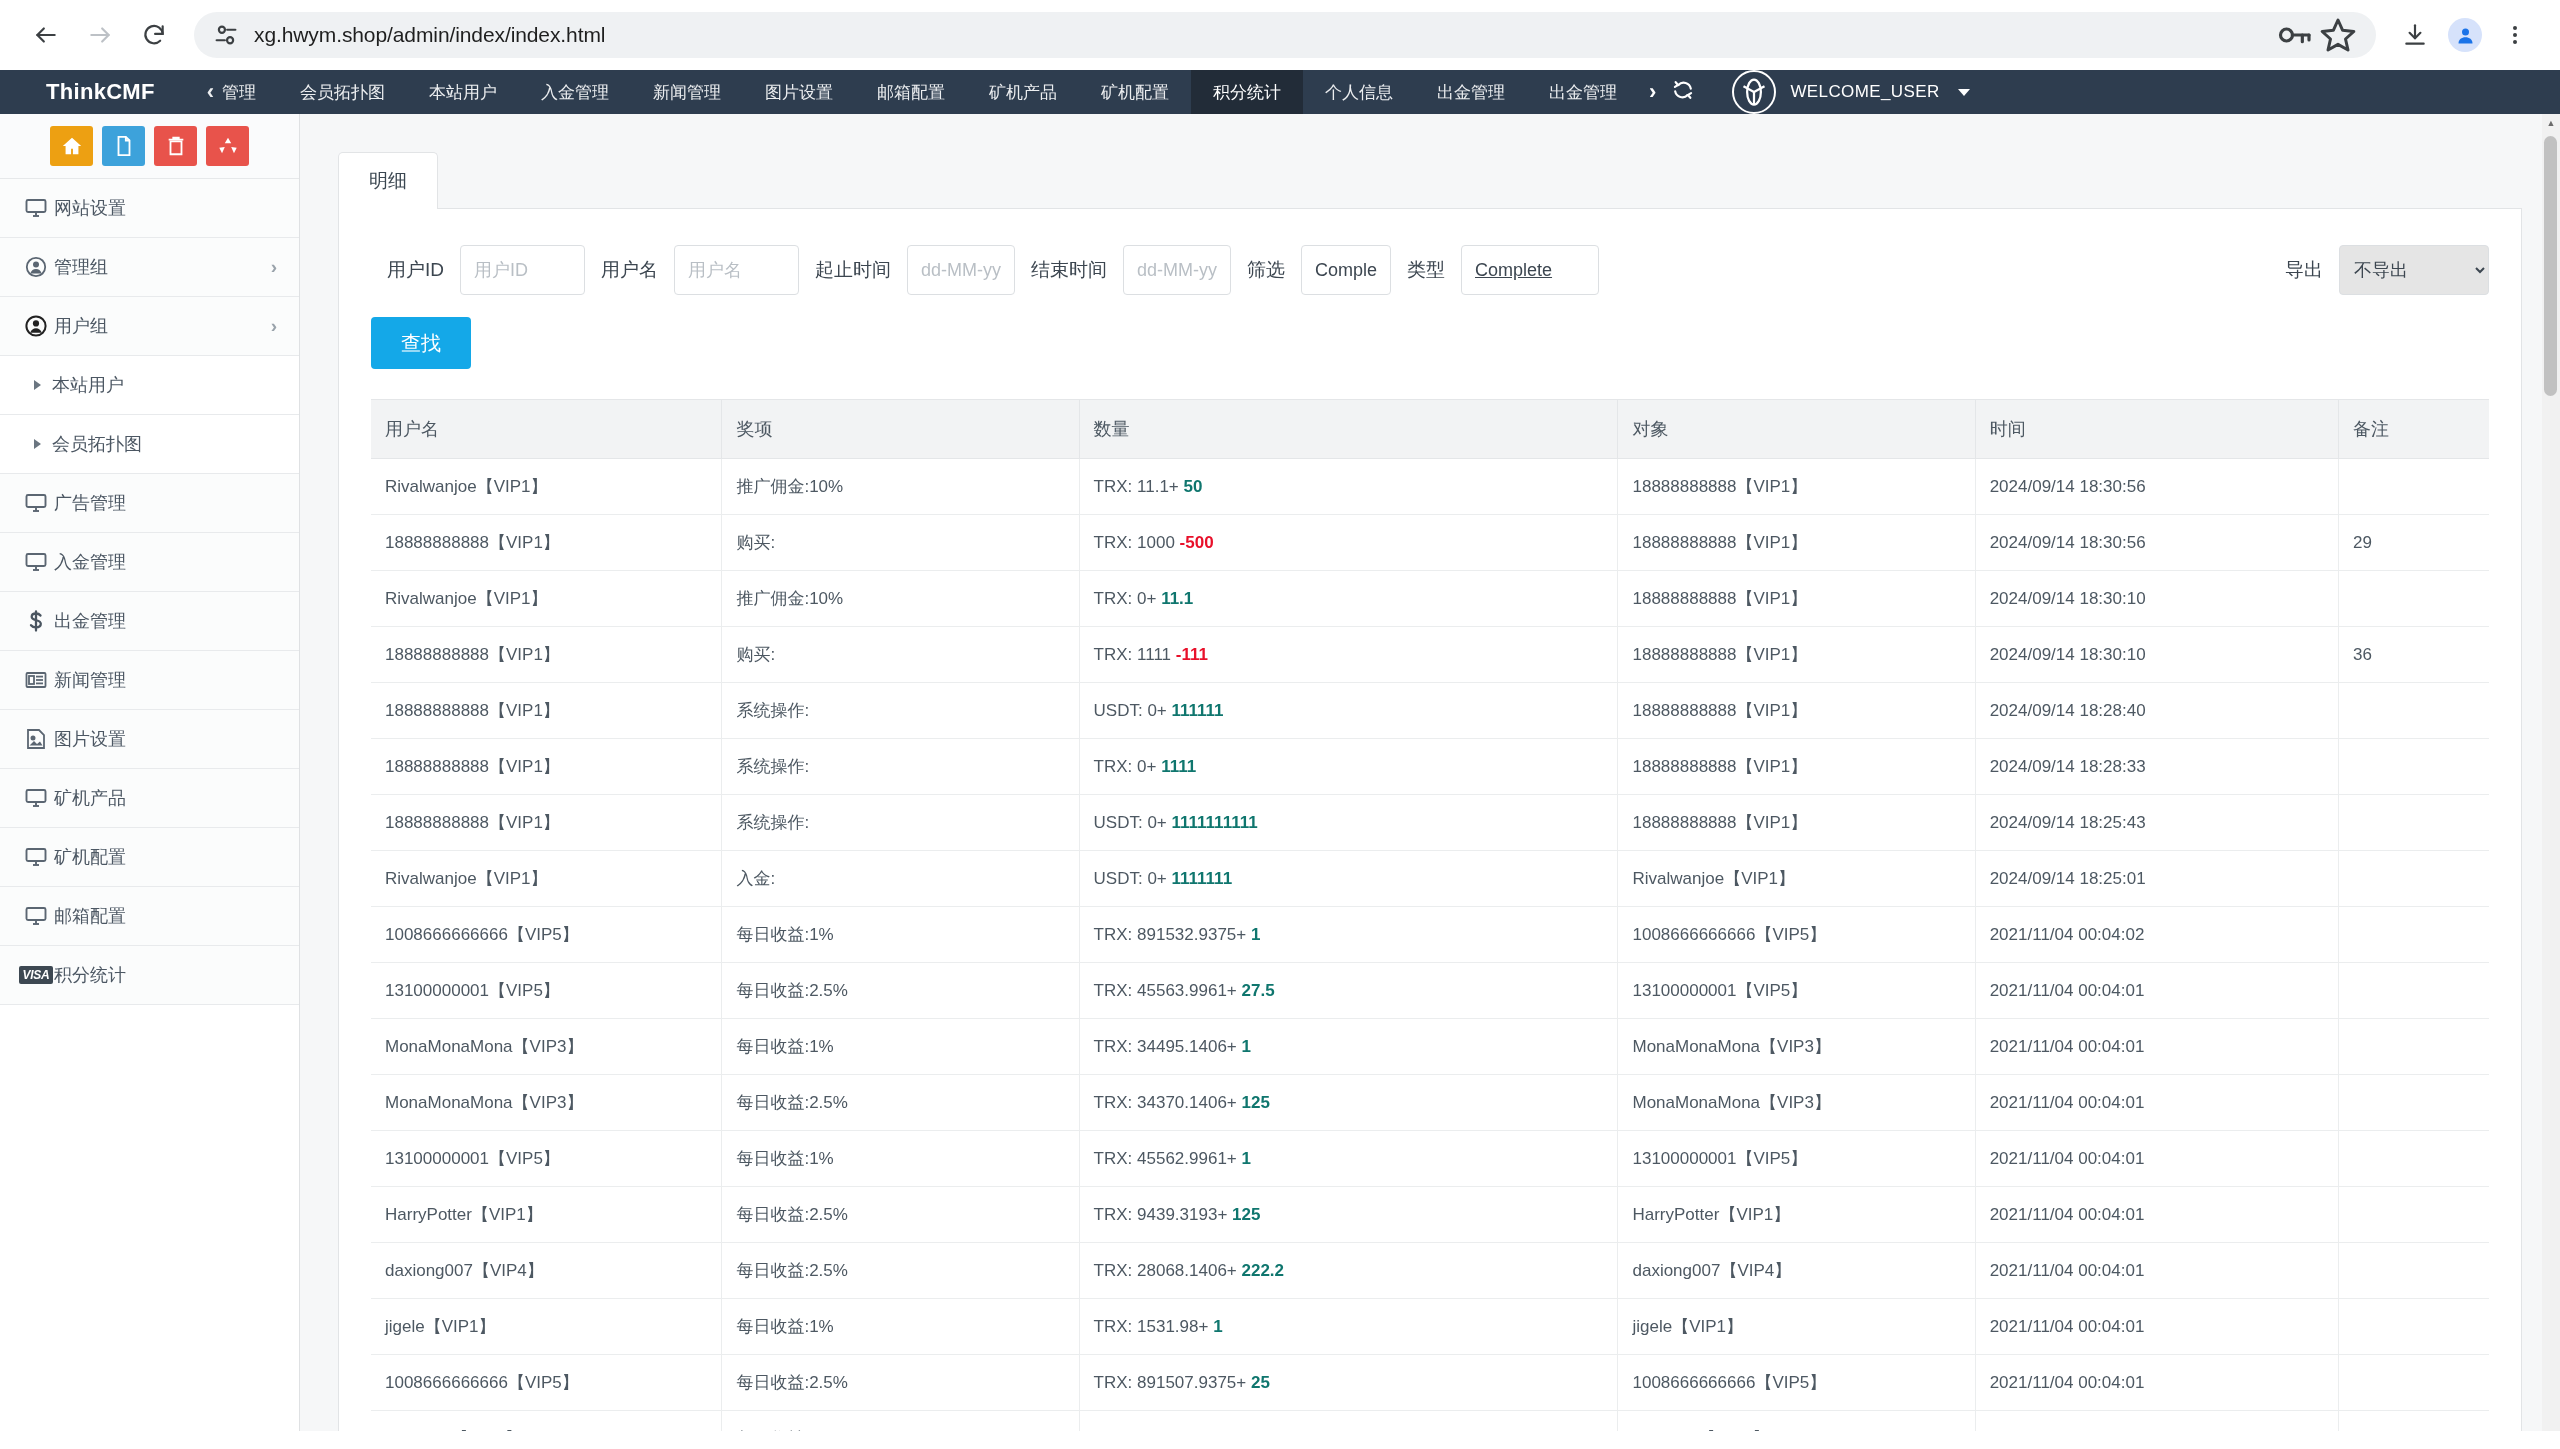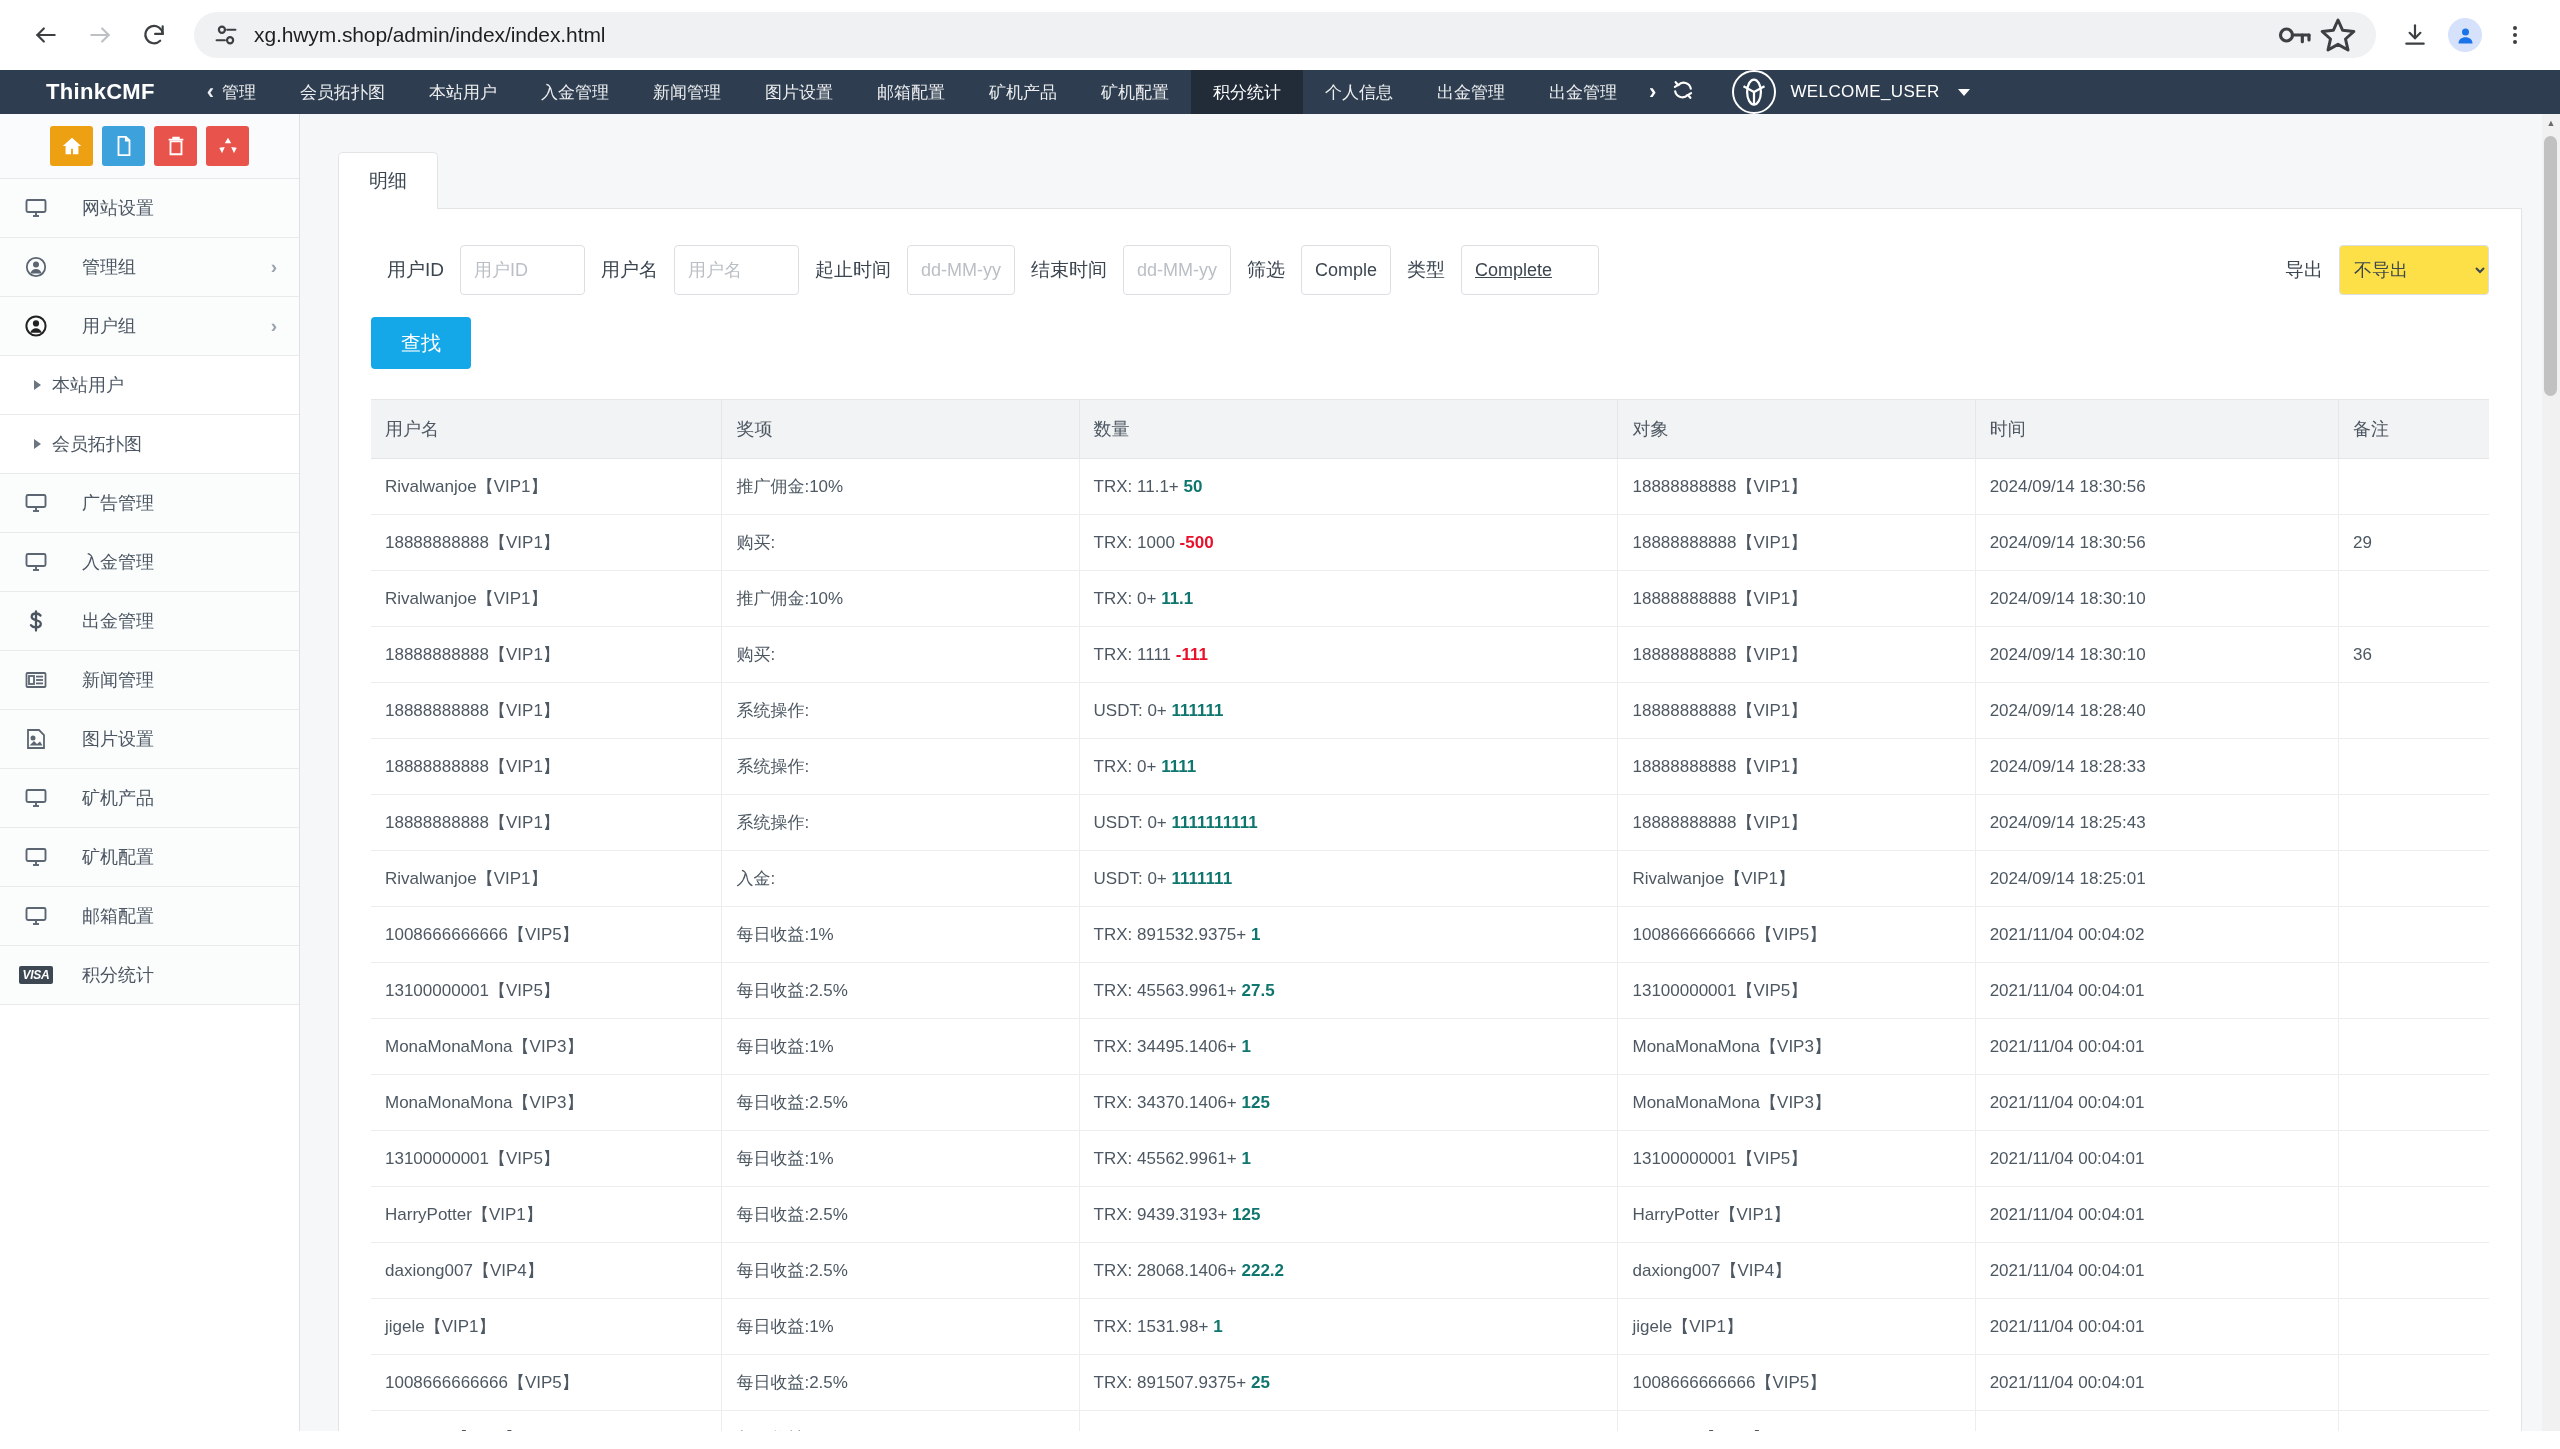--- a/index.html
+++ b/index.html
@@ -63,21 +63,21 @@
   .quick-row{
     height:65px;display:flex;align-items:center;justify-content:center;gap:9px;
     background:#fafbfc;border-bottom:1px solid #e6e8ea;
   }
   .qbtn{width:43px;height:40px;border-radius:3px;display:flex;align-items:center;justify-content:center;cursor:pointer;}
   .qbtn svg{width:22px;height:22px;fill:#fff;}
   .qb-orange{background:#eda012;}
   .qb-blue{background:#3da2db;}
   .qb-red{background:#e8534b;}
   .side-item{
-    height:59px;display:flex;align-items:center;padding:0 22px;gap:32px;
+    height:59px;display:flex;align-items:center;padding:0 22px;gap:4px;
     border-bottom:1px solid #e8eaec;font-size:18px;color:#4c5763;cursor:pointer;background:#fbfcfc;
     white-space:nowrap;
   }
   .side-item .s-ico{width:28px;flex:0 0 28px;display:flex;align-items:center;justify-content:center;}
   .side-item .s-ico svg{width:24px;height:24px;}
   .side-item .s-lbl{flex:1 1 auto;}
   .side-arrow{color:#9aa3ab;font-size:19px;font-weight:600;}
   .side-sub{
     height:59px;display:flex;align-items:center;padding:0 22px 0 34px;gap:11px;
     border-bottom:1px solid #e8eaec;font-size:18px;color:#4c5763;cursor:pointer;background:#fff;
@@ -103,21 +103,21 @@
   .flabel{font-size:19px;color:#3c4650;white-space:nowrap;padding:0 16px;}
   .finput{
     width:125px;height:50px;border:1px solid #dcdfe2;border-radius:4px;background:#fff;
     font-size:18px;color:#3c4650;padding:0 13px;font-family:inherit;outline:none;
   }
   .finput::placeholder{color:#b9bfc5;}
   .finput.date{width:108px;}
   .finput.mid{width:90px;}
   .finput.wide{width:138px;text-decoration:underline;}
   .fselect{
-    width:150px;height:50px;border:1px solid #dcdfe2;border-radius:4px;background:#fde047;
+    width:150px;height:50px;border:1px solid #dcdfe2;border-radius:4px;background:#e5e5e5;
     font-size:18px;color:#3c4650;padding:0 10px;font-family:inherit;outline:none;cursor:pointer;
   }
   .spacer-grow{flex:1 1 auto;}
   .btn-search{
     margin-top:22px;background:#14a8e8;color:#fff;border:none;border-radius:4px;
     padding:0 30px;height:52px;font-size:20px;font-family:inherit;cursor:pointer;
   }
 
   
   .tbl-wrap{margin-top:30px;}

